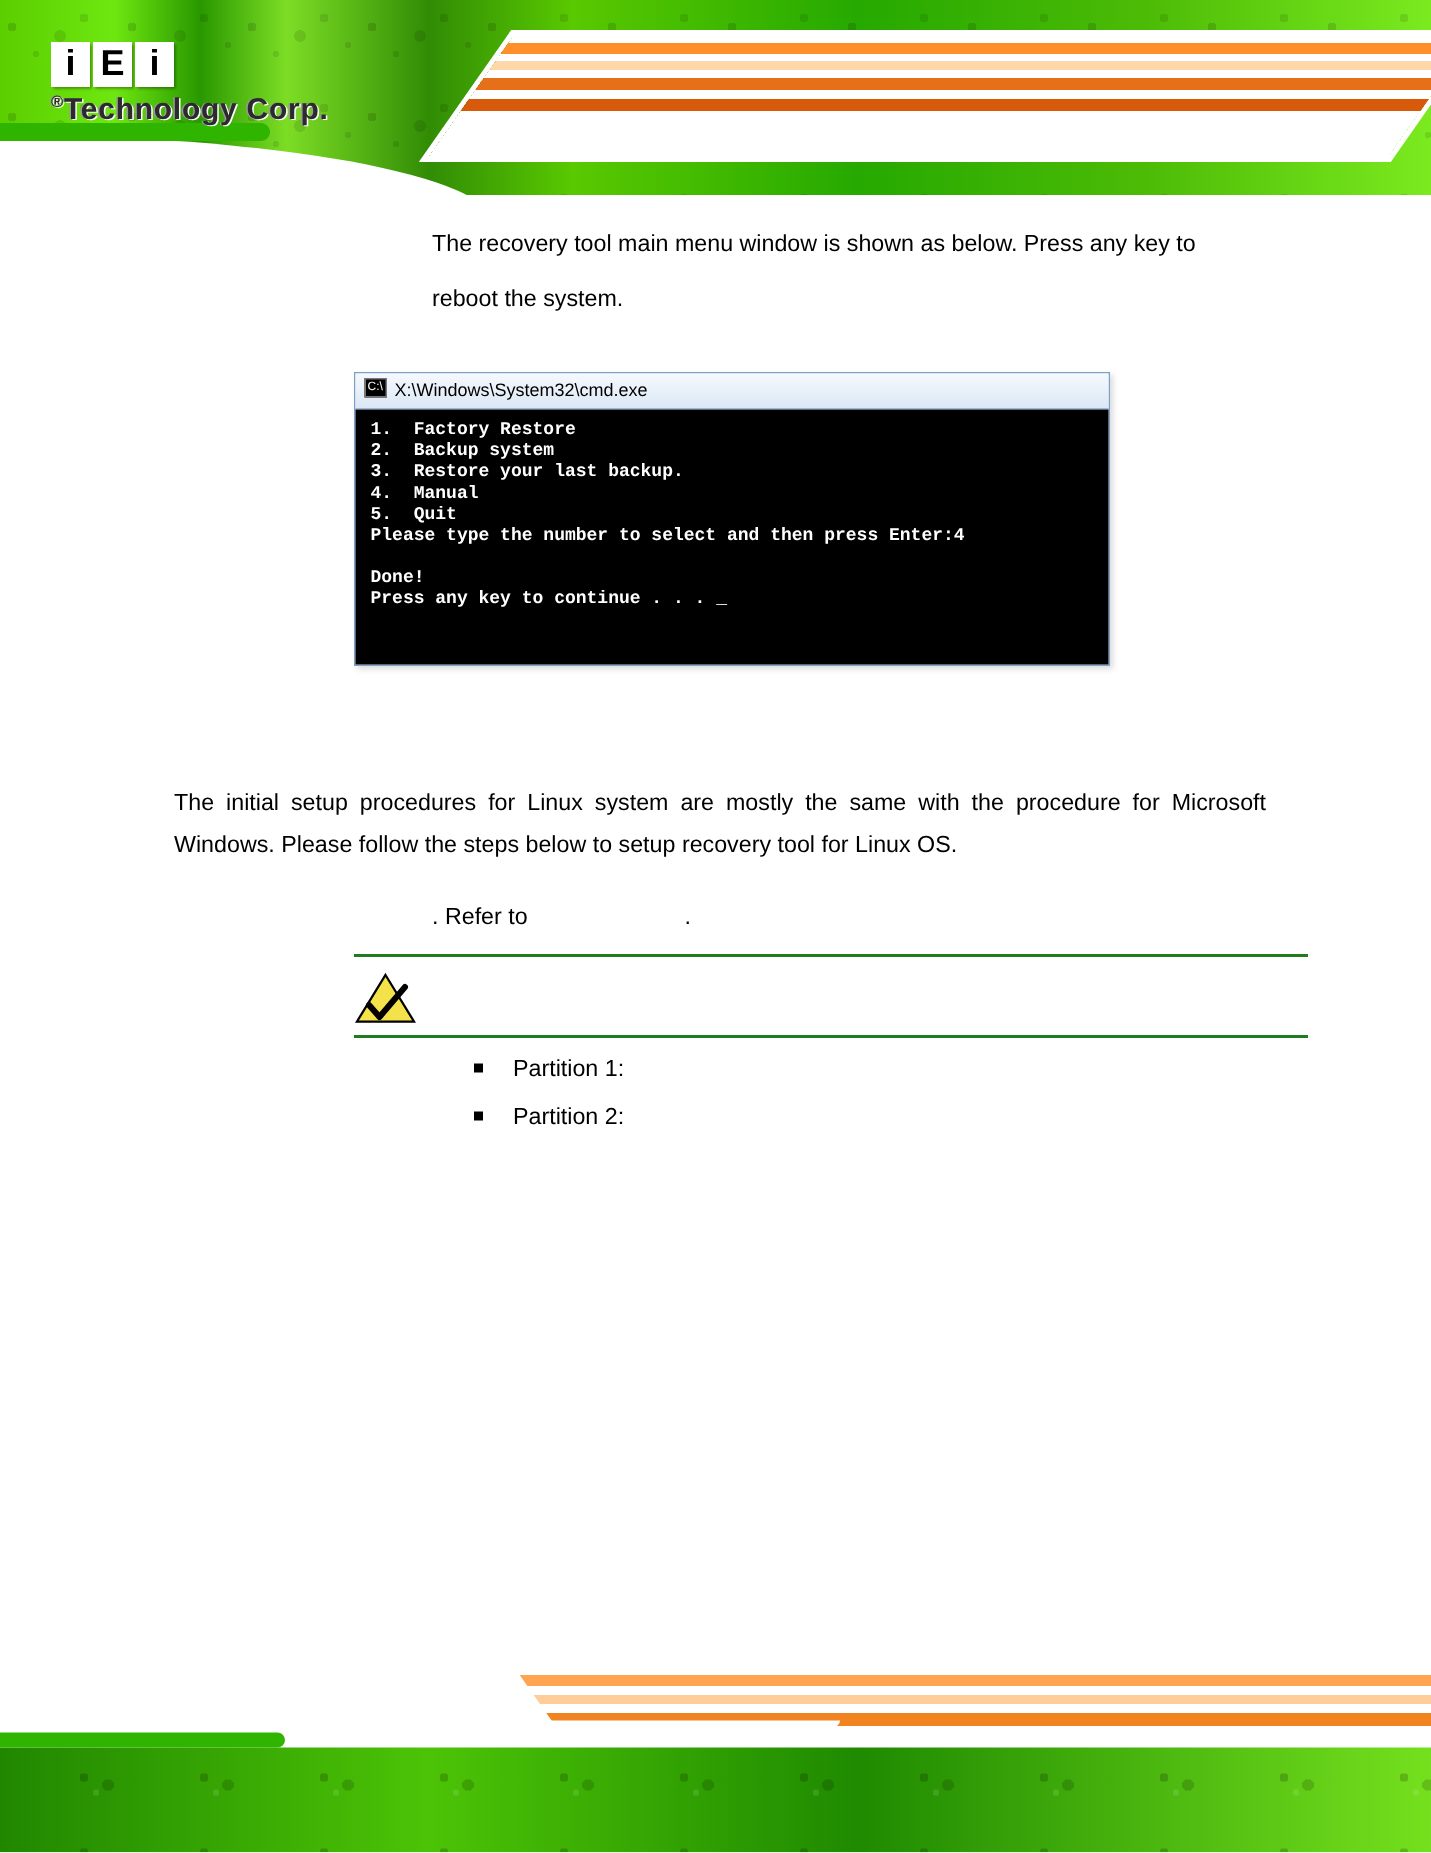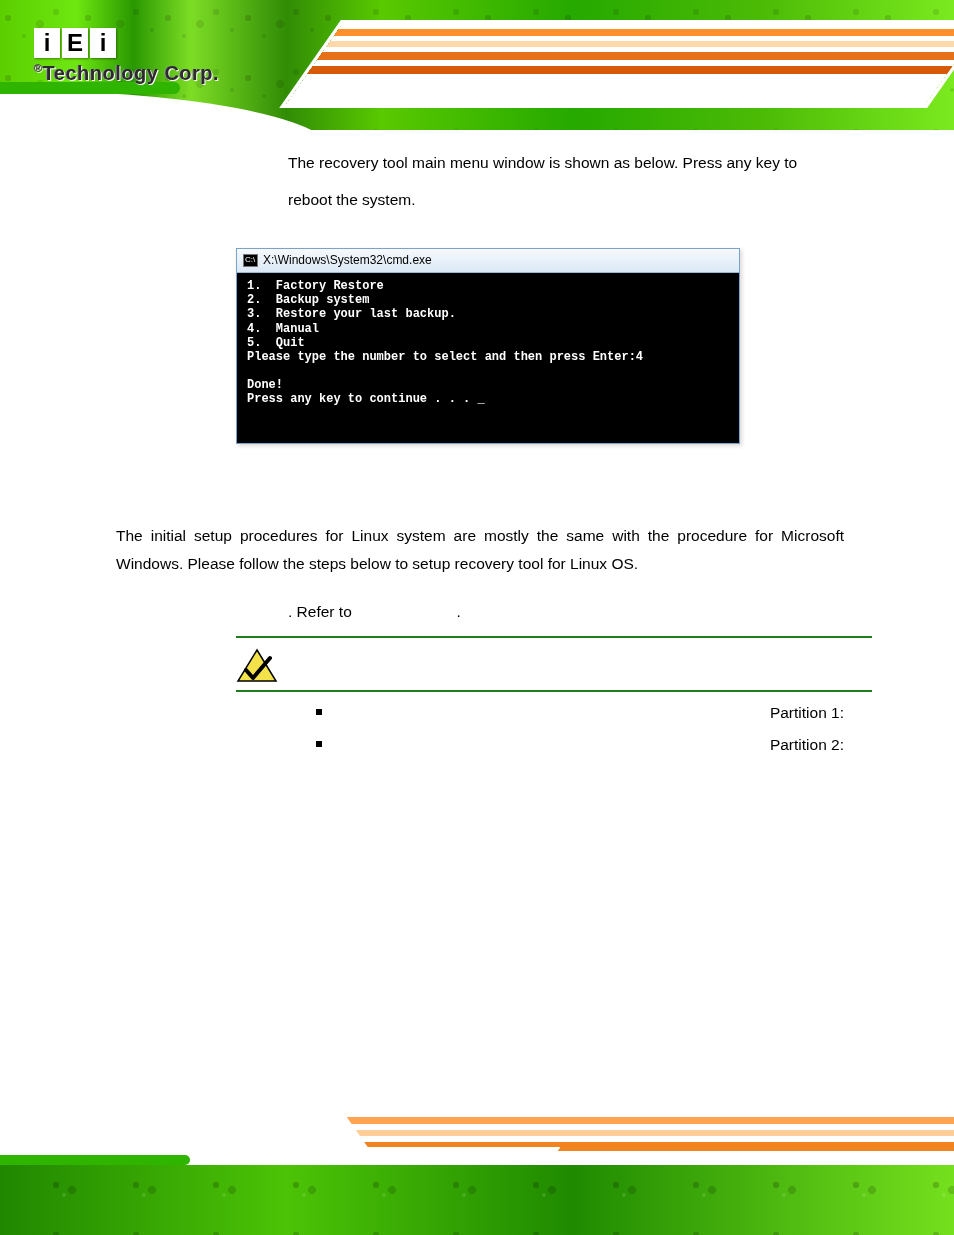--- a/index.html
+++ b/index.html
@@ -104,21 +104,21 @@
     margin-left: 120px;
     width: 504px;
     border: 1px solid #7da2c9;
     box-shadow: 2px 2px 4px rgba(0,0,0,.15);
   }
   .cmd-title {
     background: linear-gradient(#f6f9fd,#dbe8f6);
     border-bottom: 1px solid #9db7d4;
     padding: 3px 6px;
     font-size: 12px;
-    display:flex;align-items:center;gap:5px;
+    display:flex;gap:5px;
   }
   .cmd-title .ico{
     width:15px;height:13px;background:#000;border:1px solid #777;position:relative;
   }
   .cmd-title .ico::after{content:"C:\\";position:absolute;left:1px;top:-1px;font-size:8px;color:#fff;}
   .cmd-body {
     background:#000;color:#fff;
     font-family:"Courier New",monospace;
     font-size:12px;
     font-weight:bold;
@@ -144,21 +144,21 @@
     width: 42px; height: 36px;
     position: relative;
   }
   .note-icon svg { width:42px;height:36px;display:block; }
   .note-text {
     margin: 26px 120px 26px 172px;
     line-height: 2.0;
     text-align: justify;
   }
   .sub { margin: 8px 0 18px 172px; }
-  .bullets { margin-left: 200px; text-align: right; }
+  .bullets { margin-left: 200px; }
   .bullets li {
     list-style: none;
     position: relative;
     margin: 10px 0;
     padding-left: 26px;
   }
   .bullets li::before{
     content:"";position:absolute;left:0;top:7px;width:6px;height:6px;background:#000;
   }
 

